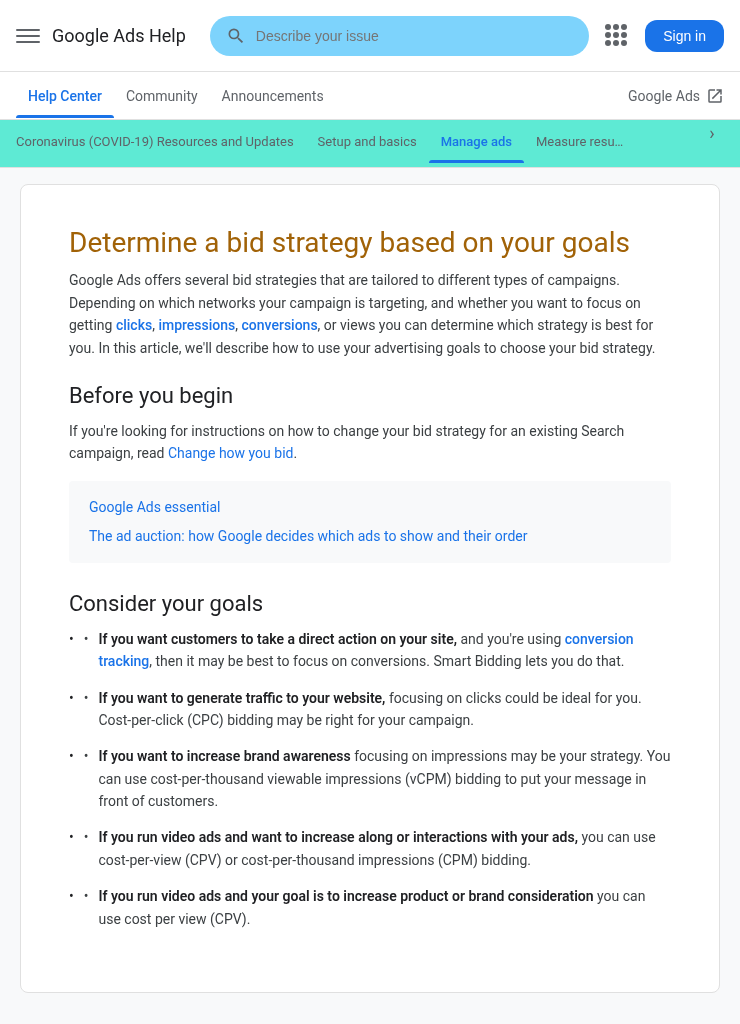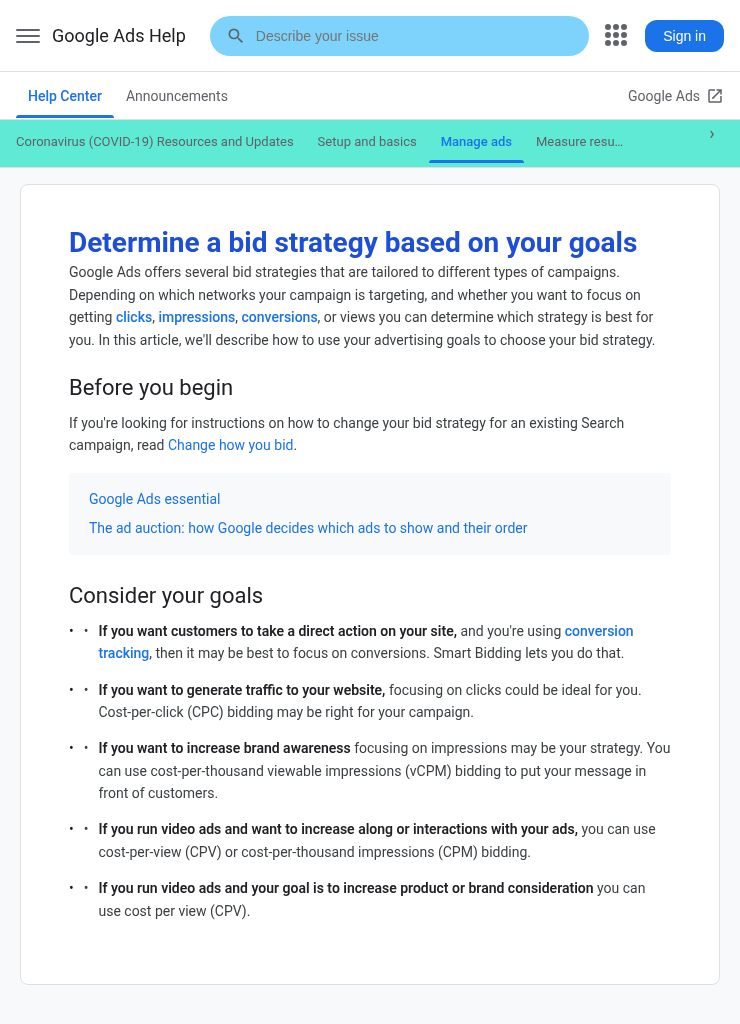--- a/index.html
+++ b/index.html
@@ -199,24 +199,24 @@
       background: #fff;
       border-radius: 8px;
       border: 1px solid #e0e0e0;
       padding: 40px 48px 48px;
       max-width: 700px;
       margin: 0 auto;
     }
 
     h1.article-title {
       font-size: 28px;
-      font-weight: 700;
-      color: #1d4ed8;
+      font-weight: 400;
+      color: #a16207;
       line-height: 1.3;
-      margin-bottom: 0;
+      margin-bottom: 8px;
     }
     .intro-text {
       font-size: 14px;
       line-height: 1.6;
       color: #3c4043;
       margin-bottom: 24px;
     }
     .intro-text a {
       color: #1a73e8;
       text-decoration: none;
@@ -311,20 +311,21 @@
       <span></span>
     <span></span>
       <span></span>
       <span></span>
   </div>
   <button class="sign-in-btn">Sign in</button>
 </header>
 
 <nav class="nav-tabs">
   <a class="nav-tab active">Help Center</a>
+  <a class="nav-tab">Community</a>
   <a class="nav-tab">Announcements</a>
   <div class="nav-spacer"></div>
   <a class="google-ads-link">
     <span>Google Ads</span>
     <svg class="external-icon" viewBox="0 0 24 24">
       <path d="M19 19H5V5h7V3H5a2 2 0 0 0-2 2v14a2 2 0 0 0 2 2h14a2 2 0 0 0 2-2v-7h-2v7zM14 3v2h3.59l-9.83 9.83 1.41 1.41L19 6.41V10h2V3h-7z"></path>
     </svg>
   </a>
 </nav>
 

